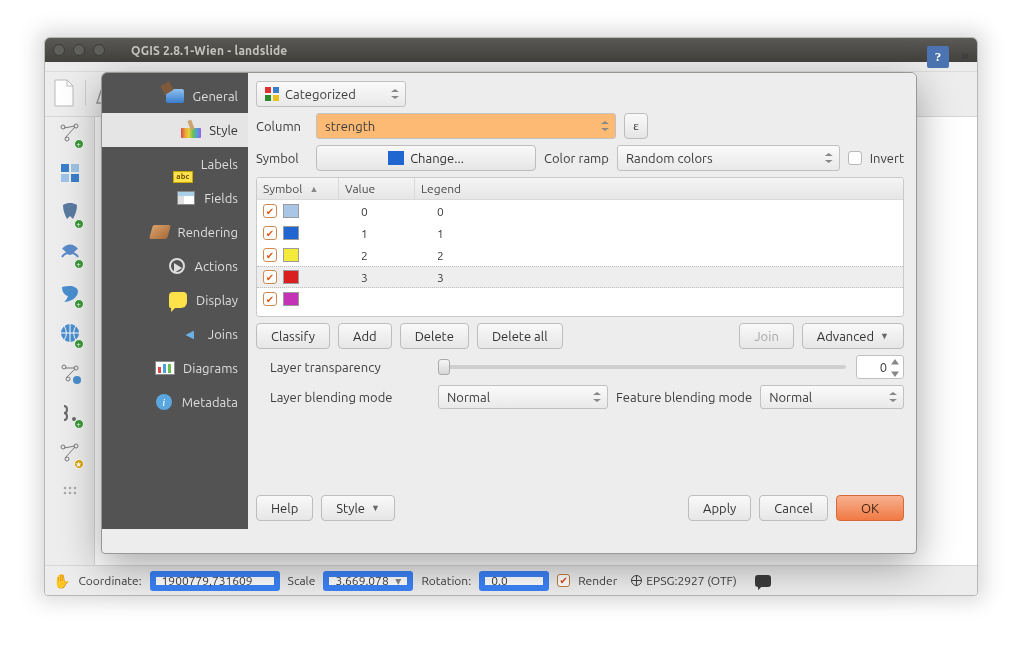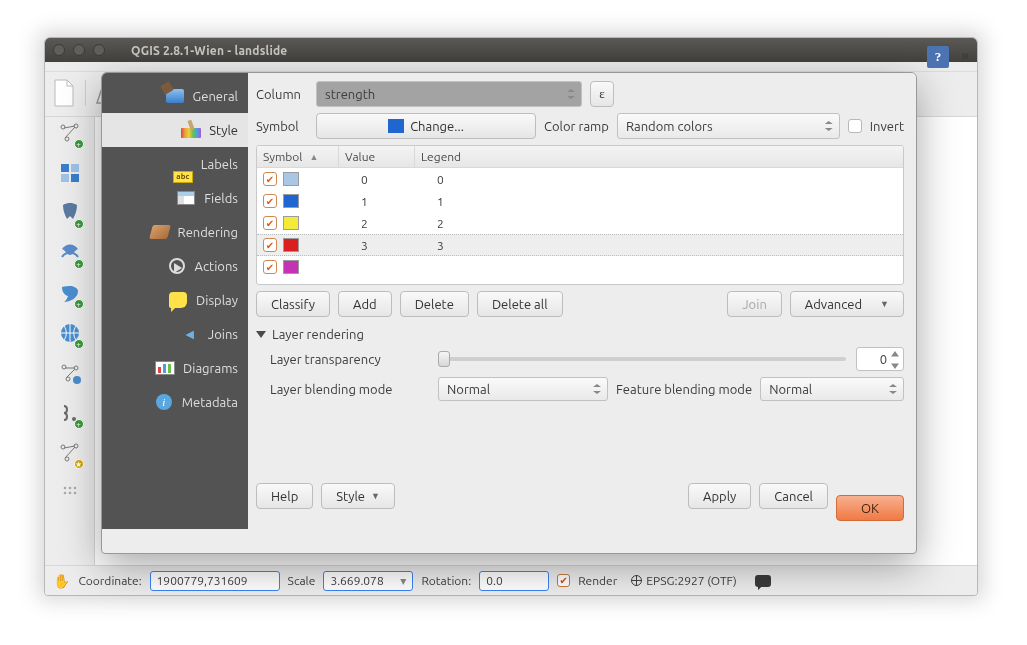--- a/index.html
+++ b/index.html
@@ -14,21 +14,21 @@
   .mainwin-title { height:24px; background:linear-gradient(#5a5955,#42413d); display:flex; align-items:center; padding:0 8px; gap:8px; }
   .wbtn { width:12px; height:12px; border-radius:6px; background:#5f5f5b; border:1px solid #3b3b38; }
   .mainwin-title .ttxt { color:#c9c7c2; font-size:12px; font-weight:bold; letter-spacing:.2px;margin-left:18px; }
   .mainwin-menu { height:10px; background:#ededed; border-bottom:1px solid #dcdcdc; }
   .mainwin-toolbar { height:42px; background:#ededed; display:flex; align-items:center; padding:0 6px; gap:4px; }
   .tb-ico { width:26px; height:26px; display:flex; align-items:center; justify-content:center; color:#7a7a7a; }
   .tb-sep { width:1px; height:26px; background:#cfcfcf; margin:0 4px; }
   .mainwin-body { position:absolute; left:0; top:78px; right:0; bottom:30px; background:#fff; border-top:1px solid #d7d7d7; }
   .left-vtoolbar { position:absolute; left:0; top:0; width:50px; bottom:0; background:#ededed; border-right:1px solid #d7d7d7; display:flex; flex-direction:column; align-items:center; padding-top:4px; gap:14px; color:#6b6b6b; }
   .mainwin-status { position:absolute; left:0; right:0; bottom:0; height:30px; background:#ededed; border-top:1px solid #d7d7d7; display:flex; align-items:center; padding:0 8px; gap:8px; font-size:12px; color:#3c3c3c; }
-  .statfield { height:20px; border:1px solid #3b82f6; background:#fff; border-radius:3px; padding:0 6px; display:flex; align-items:center; }
+  .statfield { height:20px; border:6px solid #3b82f6; background:#fff; border-radius:3px; padding:0 6px; display:flex; align-items:center; }
   .statfield.sel { min-width:90px; }
   .stat-dd { display:flex; align-items:center; gap:3px; }
   .stat-chk { width:13px; height:13px; border:1px solid #c07c3e; border-radius:3px; background:#fff; display:inline-flex; align-items:center; justify-content:center; color:#dd4814; font-size:10px; }
   .right-helpbtn { position:absolute; right:28px; top:8px; width:22px; height:22px; background:#4d74b2; color:#fff; display:flex; align-items:center; justify-content:center; border-radius:2px; font-weight:bold; }
   .right-more { position:absolute; right:8px; top:10px; color:#3c3c3c; font-weight:bold; }
 
   
   .dialog { position:absolute; left:101px; top:72px; width:816px; height:482px; background:#ededed; border:1px solid #9b9894; border-radius:6px 6px 4px 4px; box-shadow:0 12px 40px rgba(0,0,0,.35); overflow:hidden; }
   .dlg-title { height:24px; background:linear-gradient(#53524e,#3f3e3b); display:flex; align-items:center; padding:0 8px; gap:8px; }
   .dlg-title .wbtn.close { background:#e56238; border-color:#b64015; }
@@ -39,21 +39,21 @@
   .side-item .ico { width:20px; height:18px; display:flex; align-items:center; justify-content:center; font-size:14px; }
   .side-item.active { background:#e5e5e5; color:#333; }
   .dlg-main { flex:1; background:#ededed; padding:8px 12px 8px 8px; display:flex; flex-direction:column; gap:6px; }
 
   .row { display:flex; align-items:center; gap:8px; }
   .lbl { color:#3c3c3c; }
   .select { height:26px; border:1px solid #c1c1c1; background:linear-gradient(#fafafa,#e9e9e9); border-radius:3px; display:flex; align-items:center; padding:0 22px 0 8px; position:relative; }
   .select::after { content:""; position:absolute; right:6px; top:50%; width:8px; height:10px; transform:translateY(-50%); background:linear-gradient(#888,#888); clip-path: polygon(50% 0, 100% 30%, 0 30%, 50% 0, 0 70%, 100% 70%, 50% 100%, 0 70%); }
   .btn { height:26px; border:1px solid #bdbdbd; background:linear-gradient(#f9f9f9,#e6e6e6); border-radius:4px; padding:0 14px; display:flex; align-items:center; justify-content:center; cursor:pointer; color:#333; }
   .btn.small { padding:0 8px; width:24px; }
-  .btn.primary { background:linear-gradient(#f8b090,#f07a44); border-color:#d46a38; color:#432512;margin-top:12px; }
+  .btn.primary { background:linear-gradient(#f8b090,#f07a44); border-color:#d46a38; color:#432512; }
   .btn.disabled { color:#a8a8a8; }
 
   .toprow .select { width:150px; }
   .colrow .select.inputlike { background:#fff; }
 
   .cat-table { border:1px solid #c9c9c9; border-radius:3px; background:#fff; height:140px; overflow:hidden; }
   .cat-head { display:flex; height:22px; border-bottom:1px solid #d9d9d9; background:linear-gradient(#f4f4f4,#e6e6e6); font-size:12px; color:#4a4a4a; }
   .cat-head div { border-right:1px solid #d9d9d9; display:flex; align-items:center; padding:0 6px; }
   .cat-head div:last-child { border-right:none; flex:1; }
   .col-sym { width:82px; display:flex; align-items:center; gap:4px; }
@@ -288,24 +288,30 @@
           </div>
         <div class="side-item">
             <span class="ico">
               <span class="side-ico-meta">i</span>
             </span>
             <span>Metadata</span>
           </div>
       </div>
 
       <div class="dlg-main">
+        <div class="row toprow">
+          <div class="select">
+              <span class="cat-ico"></span>
+              <span style="margin-left:6px">Categorized</span>
+            </div>
+        </div>
 
         <div class="row colrow">
           <span class="lbl" style="width:52px">Column</span>
-          <div class="select inputlike" style="width:266px;background:#a3a3a3">
+          <div class="select inputlike" style="width:300px;background:#fdba74">
               <span>strength</span>
             </div>
           <div class="btn small eps">ε</div>
         </div>
 
         <div class="row">
           <span class="lbl" style="width:52px">Symbol</span>
           <div class="btn" style="width:220px;justify-content:center;gap:6px">
               <span class="sw" style="background:#1f66d1;border-color:#1f66d1"></span>
               <span>Change...</span>
@@ -371,30 +377,26 @@
             </div>
         </div>
 
         <div class="btnrow">
           <div class="btn">Classify</div>
           <div class="btn">Add</div>
           <div class="btn">Delete</div>
           <div class="btn">Delete all</div>
           <div class="spacer"></div>
           <div class="btn disabled">Join</div>
-          <div class="btn" style="gap:18px">
+          <div class="btn" style="gap:6px">
               <span>Advanced</span>
               <span style="font-size:9px;color:#666">▼</span>
             </div>
         </div>
 
-        <div class="group-hdr">
-          <span class="tri"></span>
-          <span>Layer rendering</span>
-        </div>
 
         <div class="row" style="padding-left:14px">
           <span class="lbl" style="width:160px">Layer transparency</span>
           <div class="slider-wrap">
             <div class="slider-track">
                 <div class="slider-thumb"></div>
               </div>
             <div class="spin">
                 <span>0</span>
               </div>

